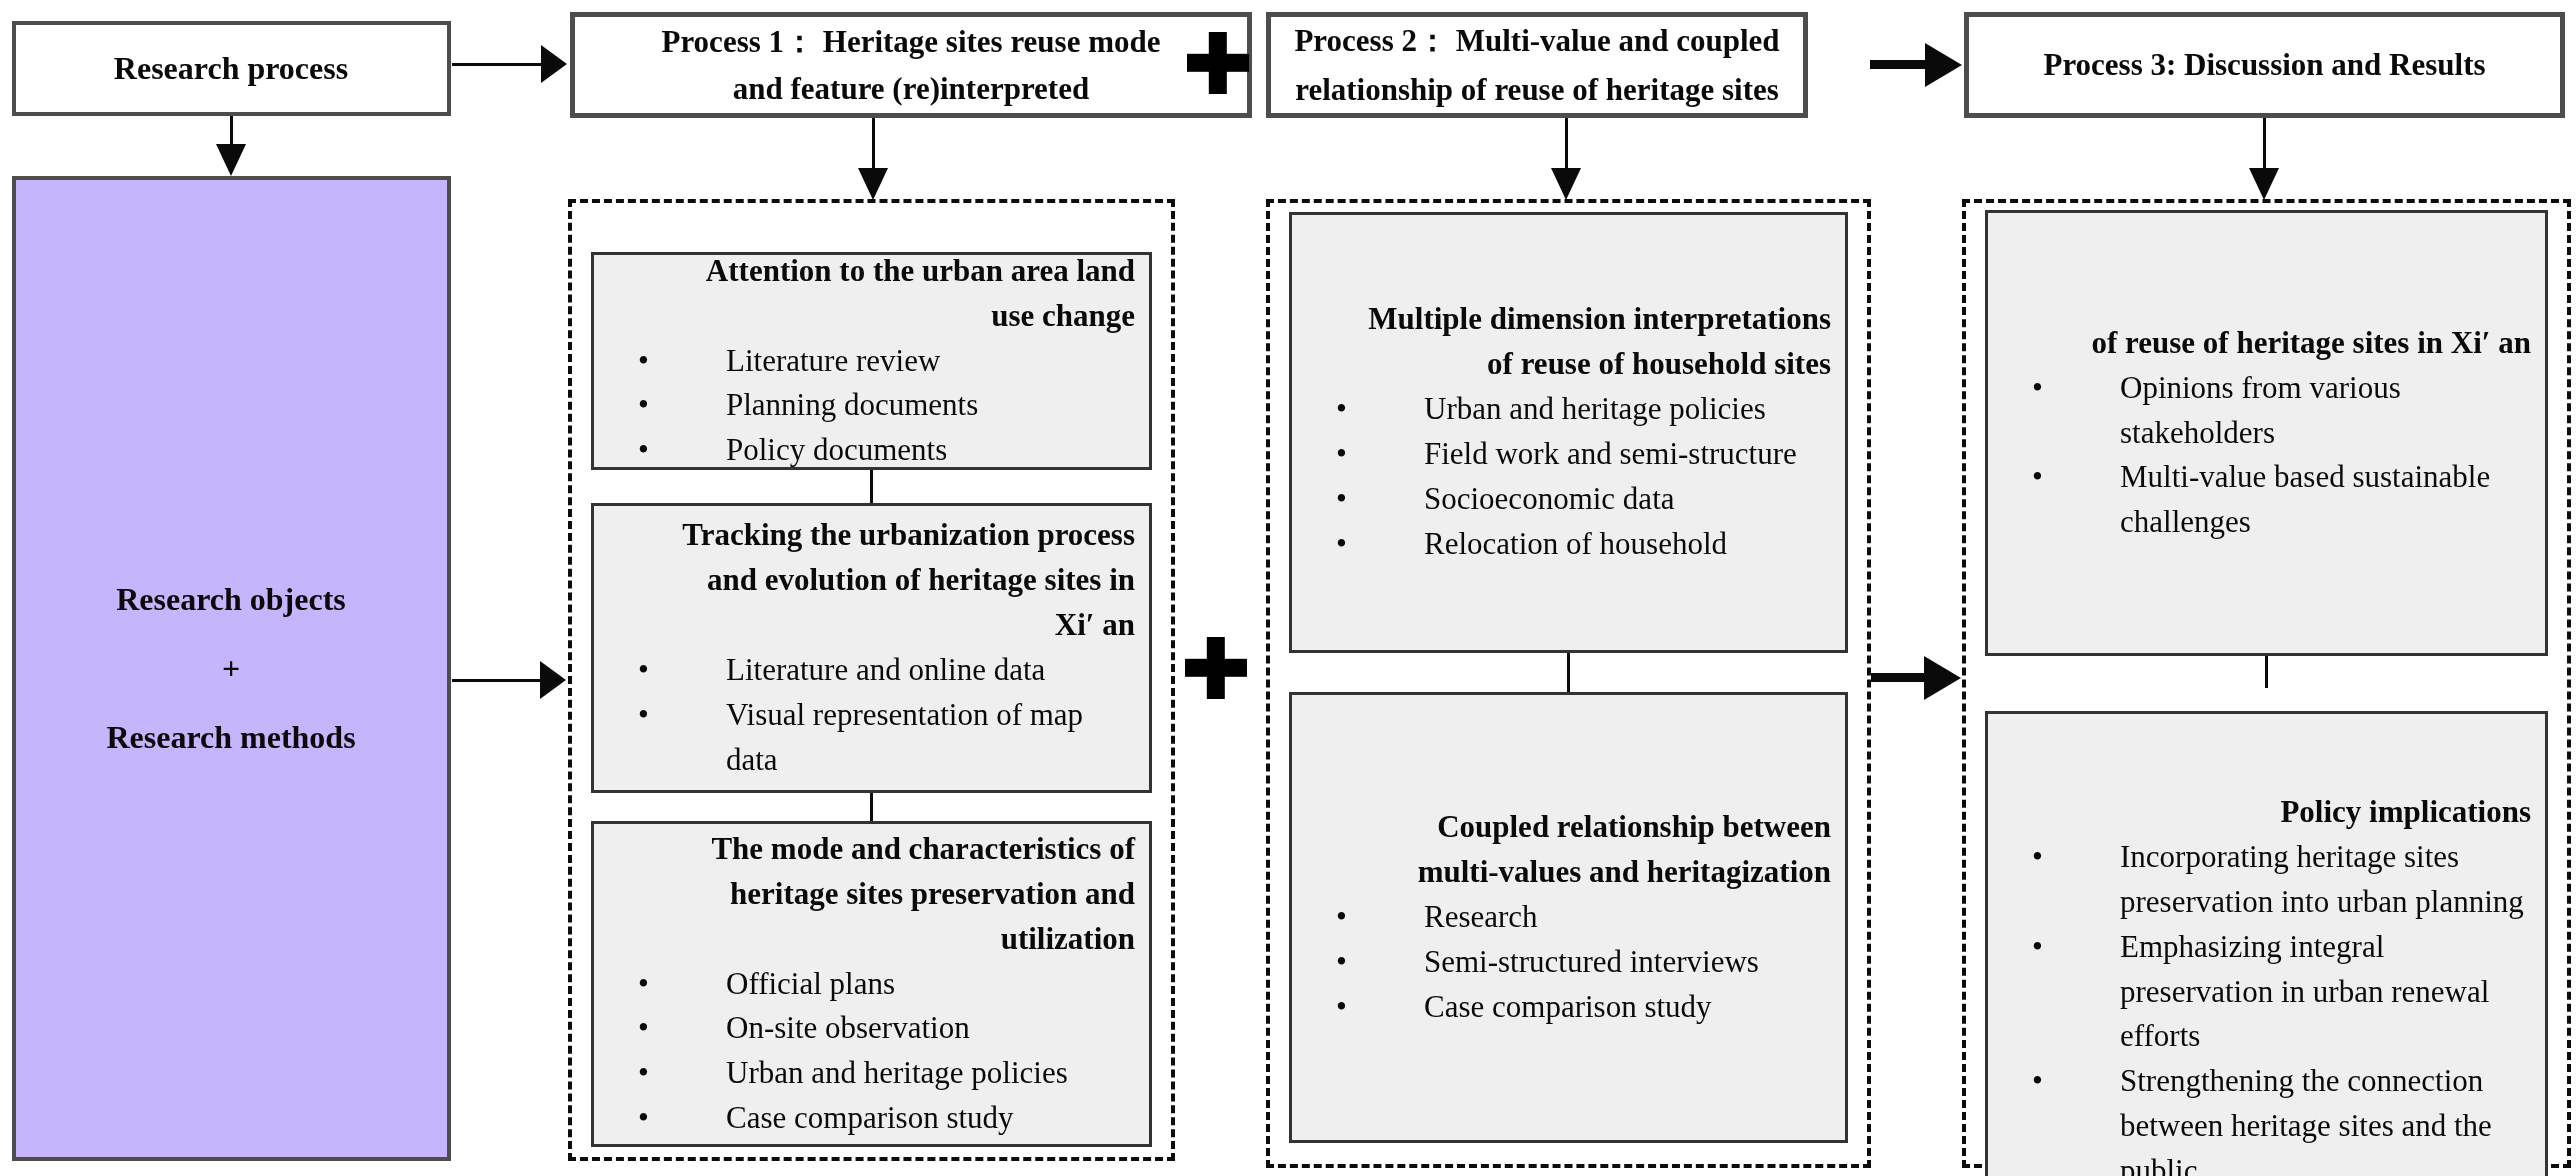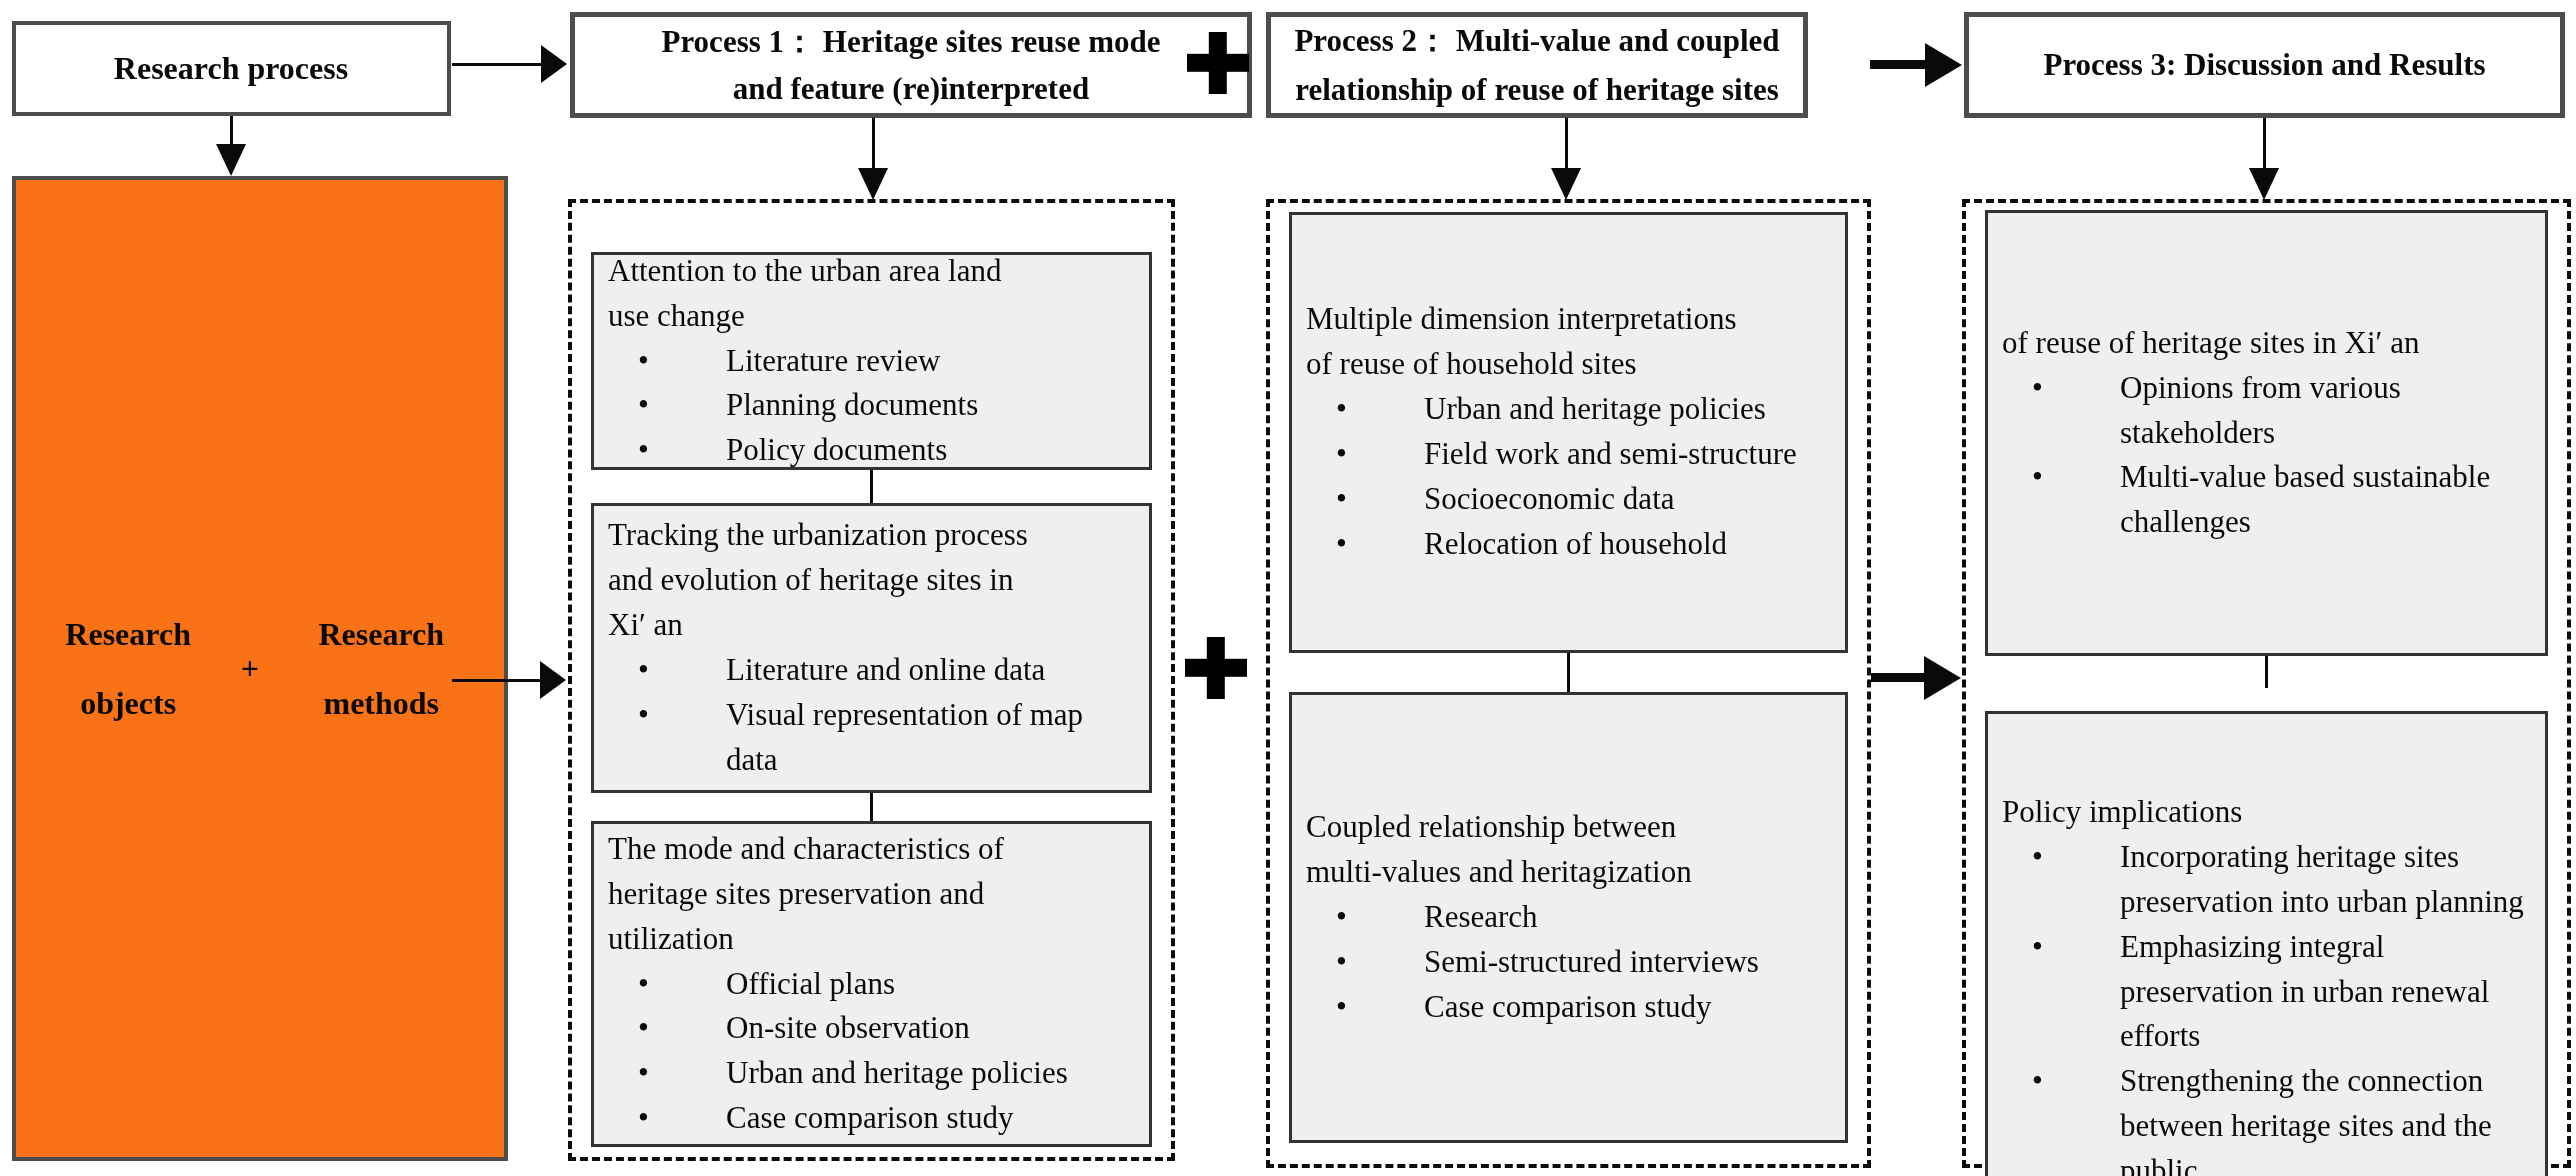--- a/index.html
+++ b/index.html
@@ -10,44 +10,44 @@
   
   .hbox { position:absolute; background:#fff; border:5.2px solid #4d4d4d;
     display:flex; flex-direction:column; align-items:center; justify-content:center;
     text-align:center; font-weight:bold; font-size:31px; line-height:1.52; }
   #headerA { left:11.5px;  top:21.3px; width:439px;  height:95px; border-width:4.6px; font-size:32px; }
   #headerB { left:570px; top:12px; width:682px; height:106px; }
   #headerC { left:1266px;top:12px; width:542px; height:106px;justify-content:space-between; }
   #headerD { left:1964px;top:12px; width:601px; height:106px; }
 
   
-  #leftBox { position:absolute; left:11.5px; top:176px; width:496px; height:985px;
-    background:#f97316; border:4px solid #4d4d4d;
-    display:flex; flex-direction:row; align-items:center; justify-content:center;
+  #leftBox { position:absolute; left:11.5px; top:176px; width:439px; height:985px;
+    background:#c4b5fd; border:4px solid #4d4d4d;
+    display:flex; flex-direction:column; align-items:center; justify-content:center;
     text-align:center; font-weight:bold; font-size:32px; line-height:2.15; }
 
   
   .dashed { position:absolute; border:4px dashed #0d0d0d; background:#fff; }
   #colB { left:568px;  top:199px; width:607px; height:962px; }
   #colC { left:1266px; top:199px; width:605px; height:969px; }
   #colD { left:1962px; top:199px; width:609px; height:969px; }
 
   
   .gbox { position:absolute; left:19px; right:19px; background:#efefef;
     border:3.5px solid #333333; padding:3.5px 14px;
     display:flex; flex-direction:column; justify-content:center; }
   #b1 { top:49px;   height:218px; }
   #b2 { top:300px;  height:290px; }
   #b3 { top:618px; height:326px; }
   #c1 { top:8.6px;   height:441px; }
   #c2 { top:489px;  height:451px; }
   #d1 { top:7px;   height:446px; }
   #d2 { top:508px;  height:562px; }
 
-  .box-title { font-weight:normal; text-align:left; font-size:31px; line-height:1.45; }
+  .box-title { font-weight:bold; text-align:right; font-size:31px; line-height:1.45; }
   .bullets { list-style:none; font-size:31px; line-height:1.45; }
   .bullets li { display:flex; align-items:flex-start; padding-left:30px; }
   .bullets .dot { flex:0 0 88px; }
   .bullets .btxt { flex:1; }
 
   
   .vline { position:absolute; left:50%; width:2.9px; margin-left:-1.7px; background:#0a0a0a; }
   #b-line1 { top:267px;  height:33px; }
   #b-line2 { top:590px; height:28px; }
   #c-line  { top:450px;  height:40px; }

